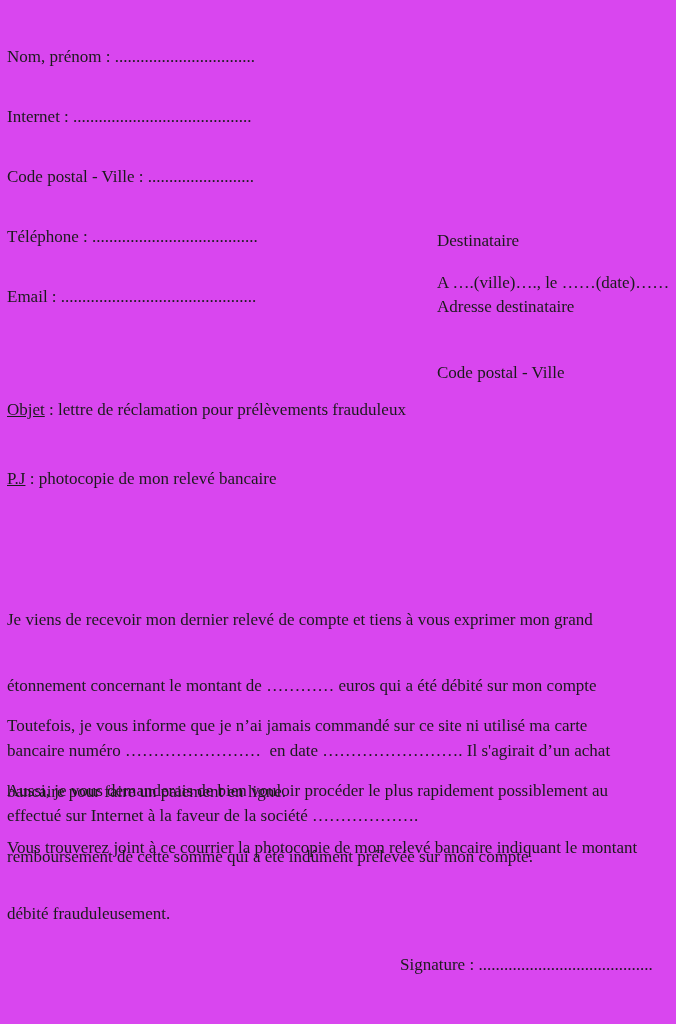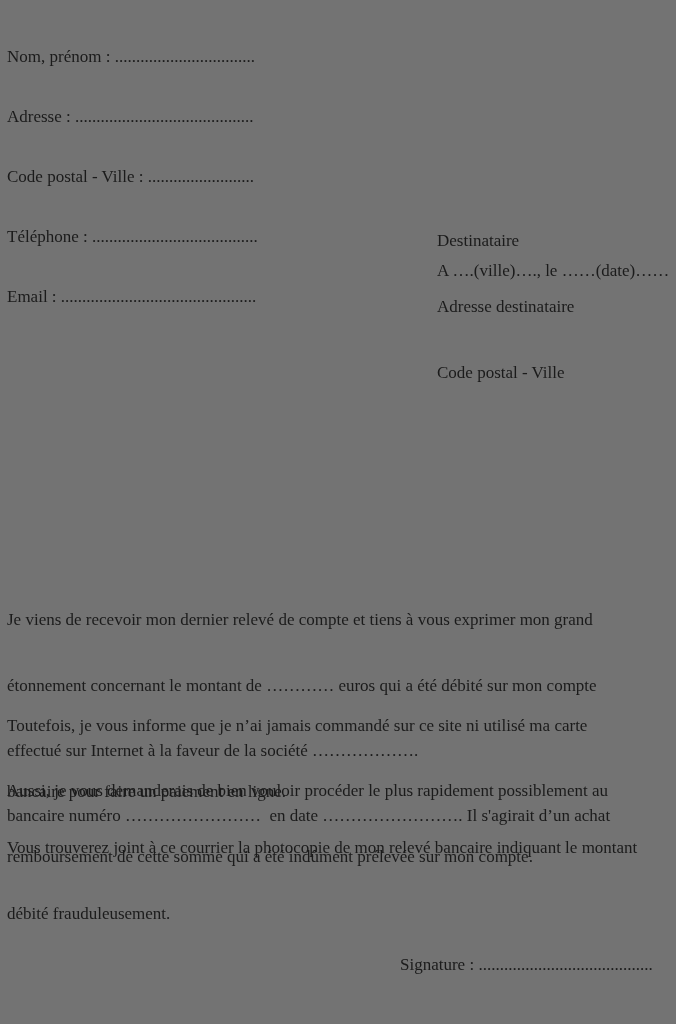--- a/index.html
+++ b/index.html
@@ -4,69 +4,73 @@
 <style>
   html, body {
     margin: 0;
     padding: 0;
     background: #ffffff;
   }
   .page {
     position: relative;
     width: 676px;
     height: 1024px;
-    background: #737373;
+    background: #d946ef;
     font-family: "Liberation Serif", "DejaVu Serif", serif;
     color: #1b1b1b;
     font-size: 17px;
     overflow: hidden;
   }
   .block { position: absolute; white-space: pre-wrap; }
   .sender-block { top: 7px; left: 7px; line-height: 20px; }
   .recipient-block { top: 186px; left: 437px; line-height: 22px; }
-  .date-line { top: 260px; left: 437px; line-height: 22px; }
+  .date-line { top: 272px; left: 437px; line-height: 22px; }
   .subject-block { top: 352px; left: 7px; line-height: 23px; }
   .subject-label { text-decoration: underline; }
   .salutation { top: 514px; left: 7px; line-height: 22px; }
   .para { left: 7px; width: 664px; line-height: 21.7px; }
   .para-1 { top: 566px; }
   .para-2 { top: 672px; }
   .para-3 { top: 737px; }
   .para-4 { top: 794px; }
   .para-5 { top: 854px; }
   .signature-line { top: 954px; left: 400px; line-height: 22px; }
 </style>
 </head>
 <body>
 
 <div class="page">
 
   <div class="block sender-block">
     <div>Nom, prénom : .................................</div>
-    <div>Adresse : ..........................................</div>
+    <div>Internet : ..........................................</div>
     <div>Code postal - Ville : .........................</div>
     <div>Téléphone : .......................................</div>
     <div>Email : ..............................................</div>
   </div>
 
   <div class="block recipient-block">
     <div>Destinataire</div>
     <div>Adresse destinataire</div>
     <div>Code postal - Ville</div>
   </div>
 
   <div class="block date-line">A ….(ville)…., le ……(date)……</div>
 
+  <div class="block subject-block">
+    <div><span class="subject-label">Objet</span><span> : lettre de réclamation pour prélèvements frauduleux</span></div>
+    <div><span class="subject-label">P.J</span><span> : photocopie de mon relevé bancaire</span></div>
+  </div>
 
 
   <div class="block para para-1">
     <div>Je viens de recevoir mon dernier relevé de compte et tiens à vous exprimer mon grand</div>
     <div>étonnement concernant le montant de ………… euros qui a été débité sur mon compte</div>
+    <div>bancaire numéro ……………………  en date ……………………. Il s'agirait d’un achat</div>
     <div>effectué sur Internet à la faveur de la société ……………….</div>
-    <div>bancaire numéro ……………………  en date ……………………. Il s'agirait d’un achat</div>
   </div>
 
   <div class="block para para-3">
     <div>Aussi, je vous demanderais de bien vouloir procéder le plus rapidement possiblement au</div>
     <div>remboursement de cette somme qui a été indûment prélevée sur mon compte.</div>
   </div>
 
   <div class="block para para-2">
     <div>Toutefois, je vous informe que je n’ai jamais commandé sur ce site ni utilisé ma carte</div>
     <div>bancaire pour faire un paiement en ligne.</div>

